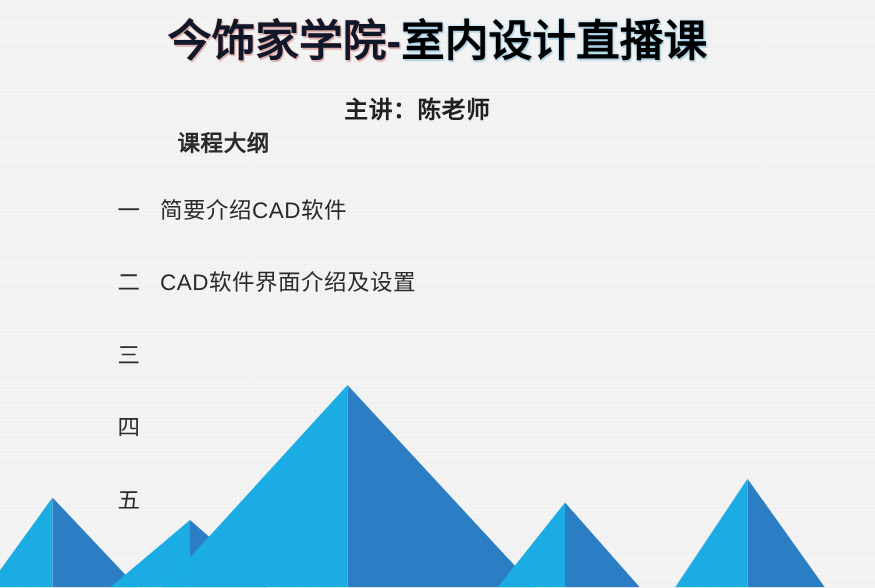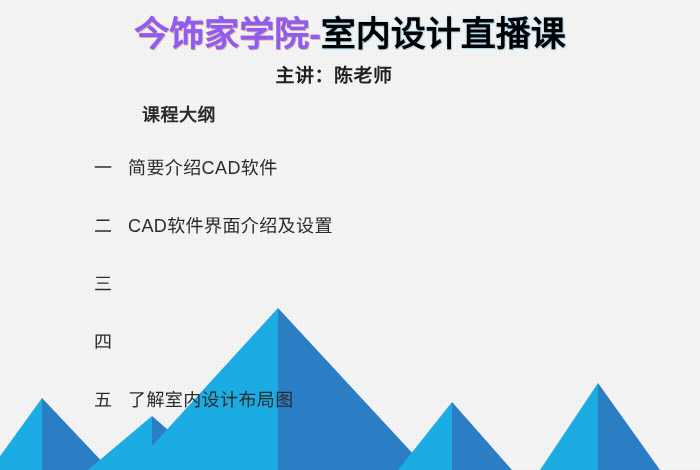--- a/index.html
+++ b/index.html
@@ -59,35 +59,35 @@
     left: 0;
     width: 700px;
     text-align: center;
     white-space: nowrap;
     font-size: 35px;
     font-weight: bold;
     letter-spacing: 0px;
     line-height: 44px;
   }
   .title-red {
-    color: #8b5cf6;
+    color: #0f172a;
     text-shadow:
       0 0 1px rgba(221,42,24,0.55),
       1px 1px 0 rgba(160,20,10,0.25);
   }
   .title-blue {
     color: #000000;
     text-shadow:
       0 0 2px rgba(120,200,240,0.85),
       1px 1px 0 rgba(25,120,170,0.22);
   }
 
   .subtitle {
     position: absolute;
-    top: 60px;
+    top: 72px;
     left: 0;
     width: 668px;
     text-align: center;
     font-size: 19px;
     font-weight: bold;
     color: #231f20;
     letter-spacing: 0.5px;
   }
 
   .outline-heading {
@@ -174,18 +174,17 @@
         <span class="item-label">CAD软件界面介绍及设置</span>
       </li>
       <li class="outline-item">
         <span class="item-index">三</span>
       </li>
       <li class="outline-item">
         <span class="item-index">四</span>
       </li>
       <li class="outline-item">
         <span class="item-index">五</span>
-        <span class="item-label">了解室内设计布局图</span>
       </li>
     </ul>
 
   </div>
 </div>
 
 </body></html>

